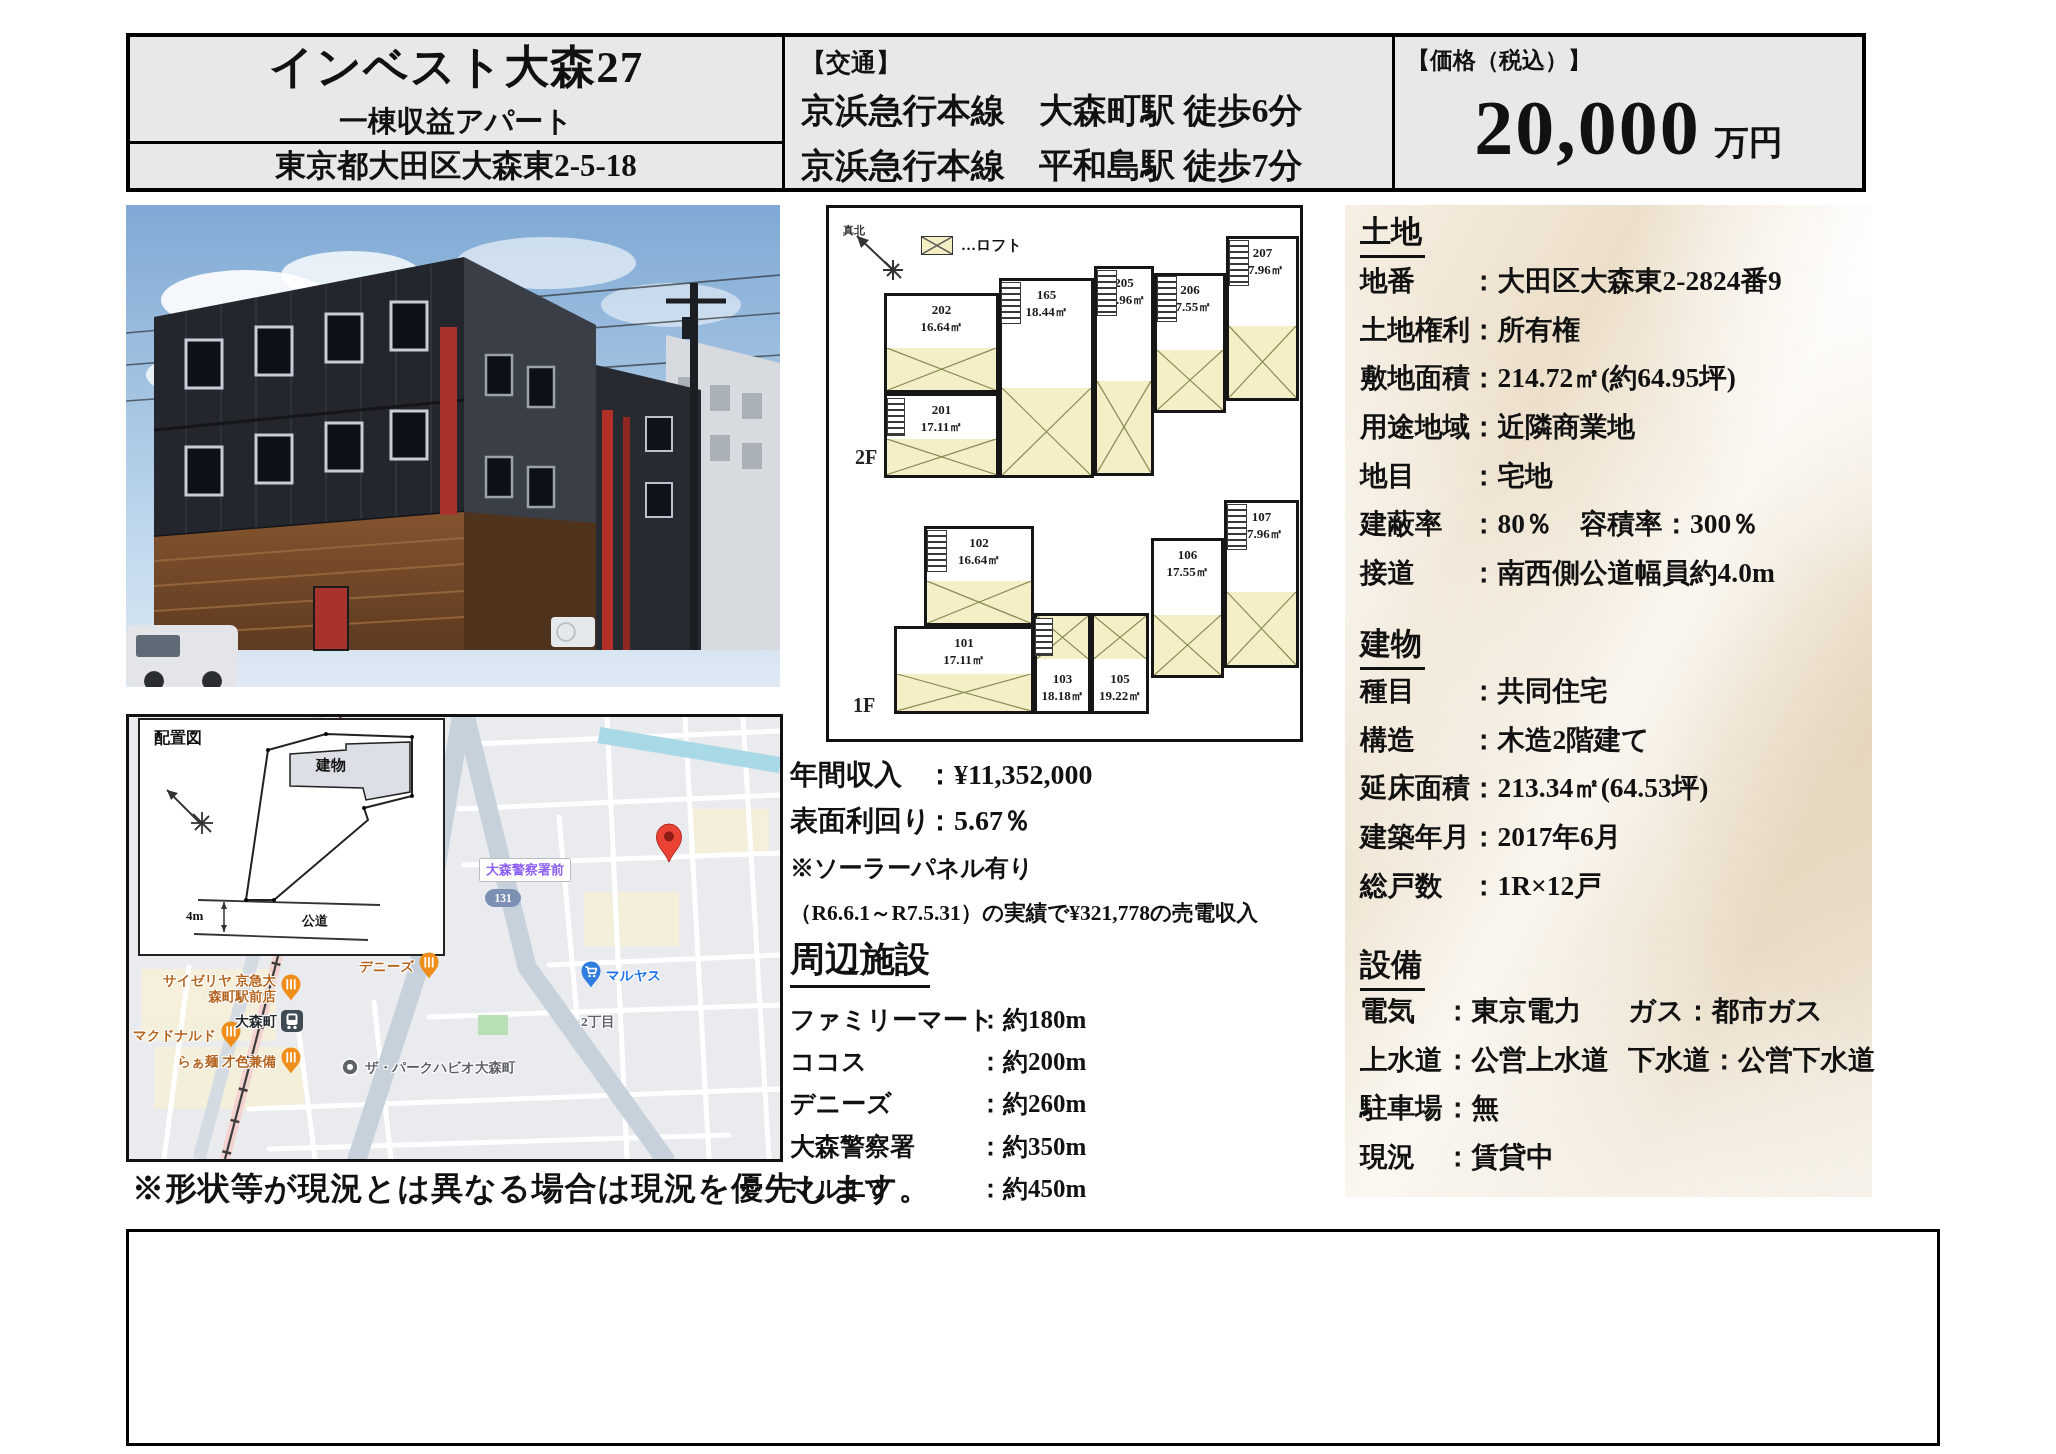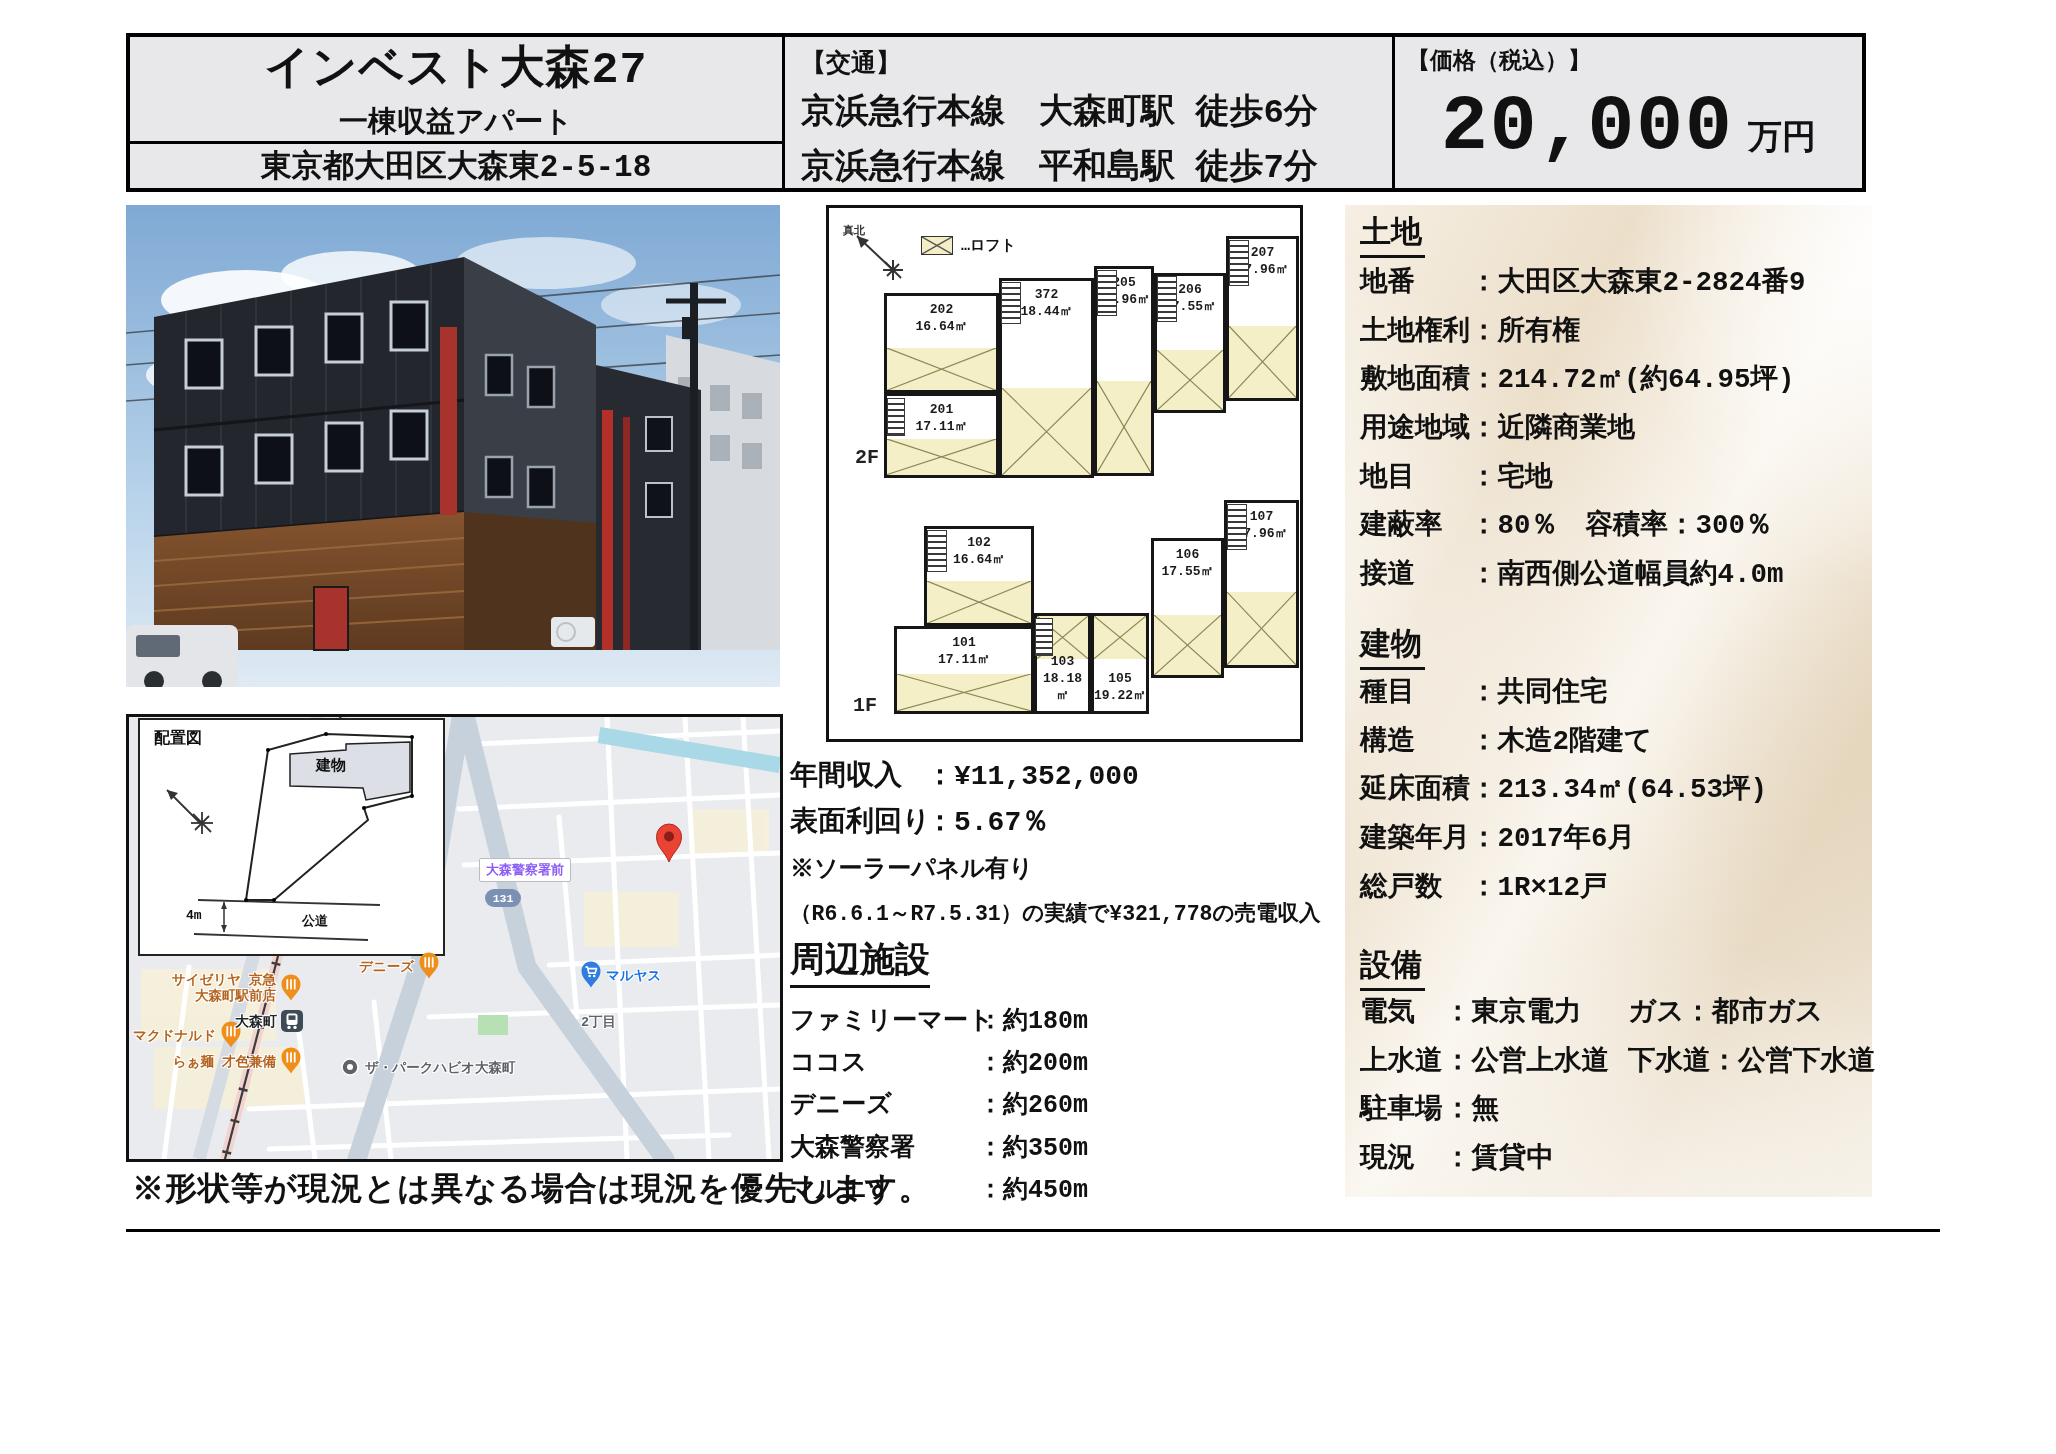--- a/index.html
+++ b/index.html
@@ -1,17 +1,17 @@
 <!DOCTYPE html>
 <html><head>
 <meta charset="utf-8">
 <style>
   html,body{margin:0;padding:0;background:#fff;}
-  .page{position:relative;width:2056px;height:1232px;background:#fff;overflow:hidden;
-        font-family:Liberation Mono, monospace;color:#111;}
+  .page{position:relative;width:2056px;height:1454px;background:#fff;overflow:hidden;
+        font-family:Liberation Serif, serif;color:#111;}
 
   
   .header{position:absolute;left:126px;top:33px;width:1740px;height:159px;border:4px solid #000;
           background:#e8e8ea;display:flex;box-sizing:border-box;}
   .hdr-left{width:652px;display:flex;flex-direction:column;box-sizing:border-box;}
   .hdr-title-block{height:104px;border-bottom:3px solid #000;display:flex;flex-direction:column;
                    align-items:center;justify-content:center;gap:5px;}
   .hdr-title{font-size:45px;font-weight:700;letter-spacing:1px;}
   .hdr-subtitle{font-size:29px;font-weight:700;}
   .hdr-address{flex:1;display:flex;align-items:center;justify-content:center;font-size:31px;font-weight:700;}
@@ -303,21 +303,21 @@
         </div>
 
         <div class="room" style="position: absolute; left: 170px; top: 70px; width: 95px; height: 200px;">
           <div class="loft">
             <svg viewBox="0 0 100 100" preserveAspectRatio="none">
               <line x1="0" y1="0" x2="100" y2="100" stroke="#8a8a55" stroke-width="1.2" vector-effect="non-scaling-stroke"></line>
               <line x1="100" y1="0" x2="0" y2="100" stroke="#8a8a55" stroke-width="1.2" vector-effect="non-scaling-stroke"></line>
             </svg>
           </div>
           <div class="room-label">
-            <div>372</div>
+            <div>165</div>
             <div>18.44㎡</div>
           </div>
         </div>
 
         <div class="room" style="position: absolute; left: 265px; top: 58px; width: 60px; height: 210px;">
           <div class="loft">
             <svg viewBox="0 0 100 100" preserveAspectRatio="none">
               <line x1="0" y1="0" x2="100" y2="100" stroke="#8a8a55" stroke-width="1.2" vector-effect="non-scaling-stroke"></line>
               <line x1="100" y1="0" x2="0" y2="100" stroke="#8a8a55" stroke-width="1.2" vector-effect="non-scaling-stroke"></line>
             </svg>

